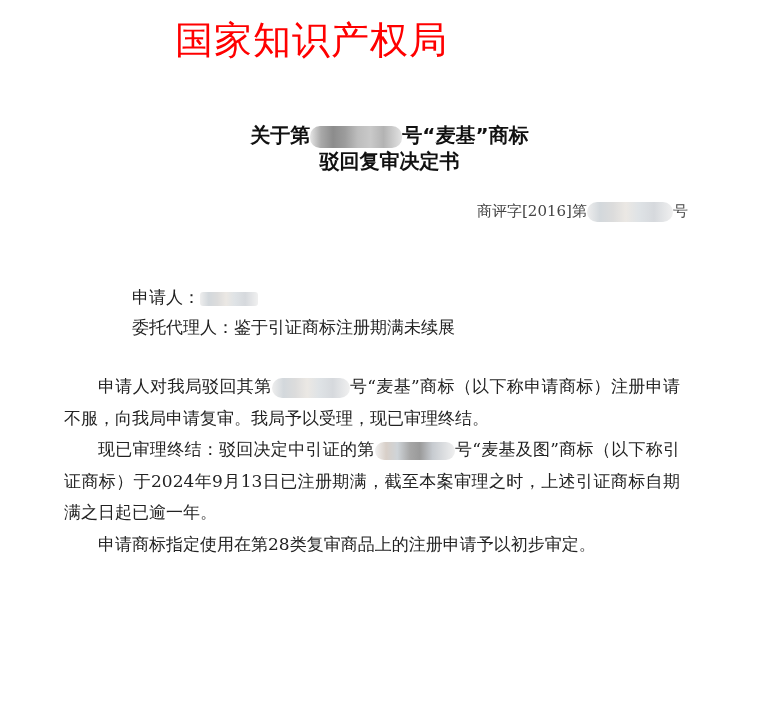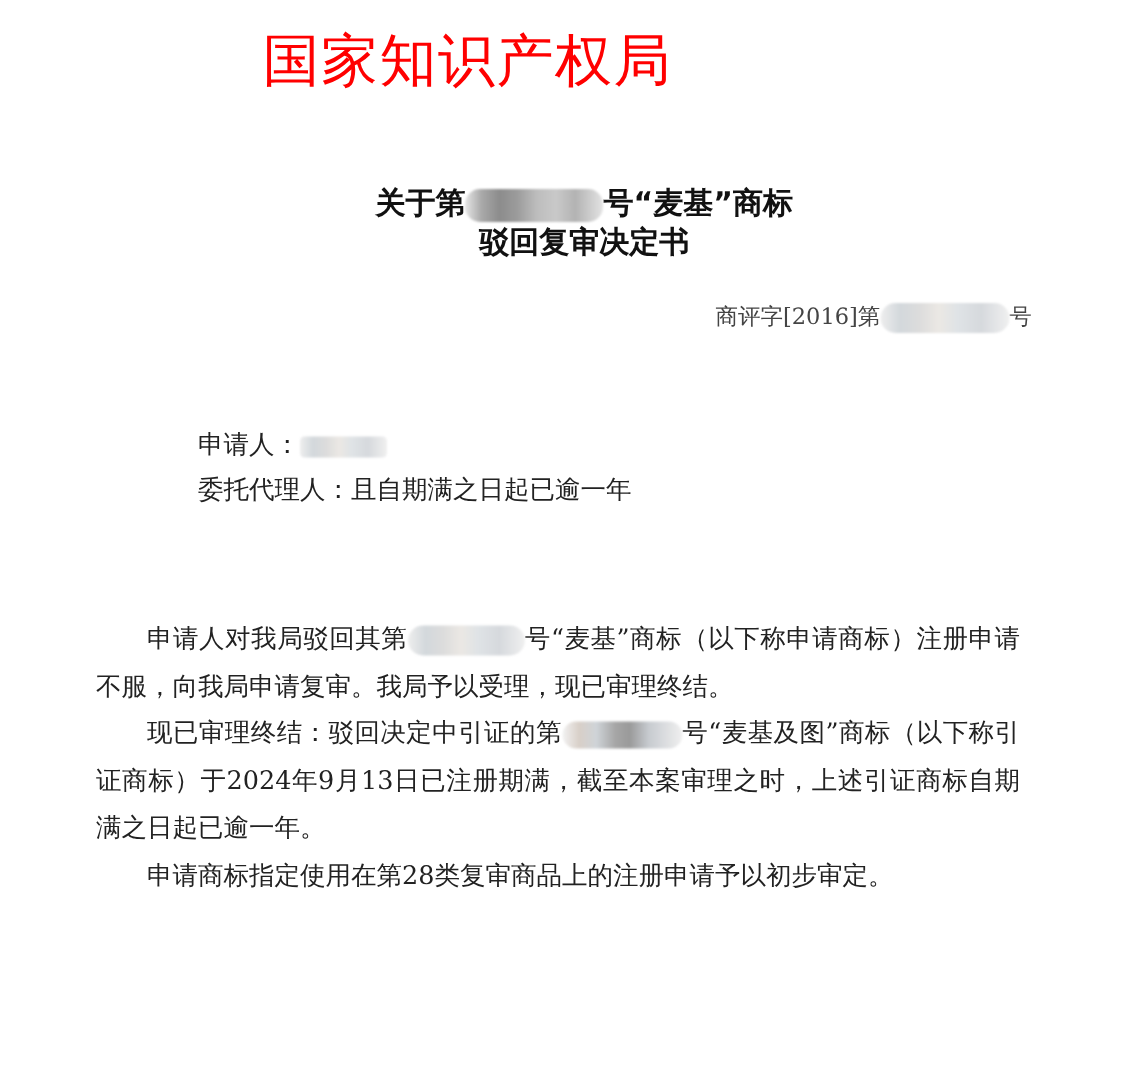--- a/index.html
+++ b/index.html
@@ -81,41 +81,40 @@
     .parties .row { display: block; white-space: nowrap; }
     .body-text {
       position: absolute;
       top: 371px;
       left: 64px;
       width: 616px;
       font-size: 17px;
       line-height: 31.5px;
       color: #222;
       text-align: justify;
-      margin-top: 40px;
     }
     .body-text p {
       margin: 0;
       text-indent: 2em;
     }
   </style>
 </head>
 <body>
 
 <div class="org-header">国家知识产权局</div>
 
 <div class="doc-title">
   <span class="line line1"><span>关于第</span><span class="redact" style="width:92px;height:22px;"></span><span>号“麦基”商标</span></span>
   <span class="line line2">驳回复审决定书</span>
 </div>
 
 <div class="ref-number"><span>商评字[2016]第</span><span class="redact light" style="width:86px;height:20px;"></span><span>号</span></div>
 
 <div class="parties">
   <span class="row"><span>申请人：</span><span class="redact light" style="width:58px;height:14px;border-radius:3px;"></span></span>
-  <span class="row"><span>委托代理人：</span><span>且自期满之日起已逾一年</span></span>
+  <span class="row"><span>委托代理人：</span><span>鉴于引证商标注册期满未续展</span></span>
 </div>
 
 <div class="body-text">
   <p><span>申请人对我局驳回其第</span><span class="redact light" style="width:78px;height:20px;"></span><span>号“麦基”商标（以下称申请商标）注册申请不服，向我局申请复审。我局予以受理，现已审理终结。</span></p>
   <p><span>现已审理终结：驳回决定中引证的第</span><span class="redact mixed" style="width:80px;height:18px;"></span><span>号“麦基及图”商标（以下称引证商标）于2024年9月13日已注册期满，截至本案审理之时，上述引证商标自期满之日起已逾一年。</span></p>
   <p>申请商标指定使用在第28类复审商品上的注册申请予以初步审定。</p>
 </div>
 
 </body></html>

